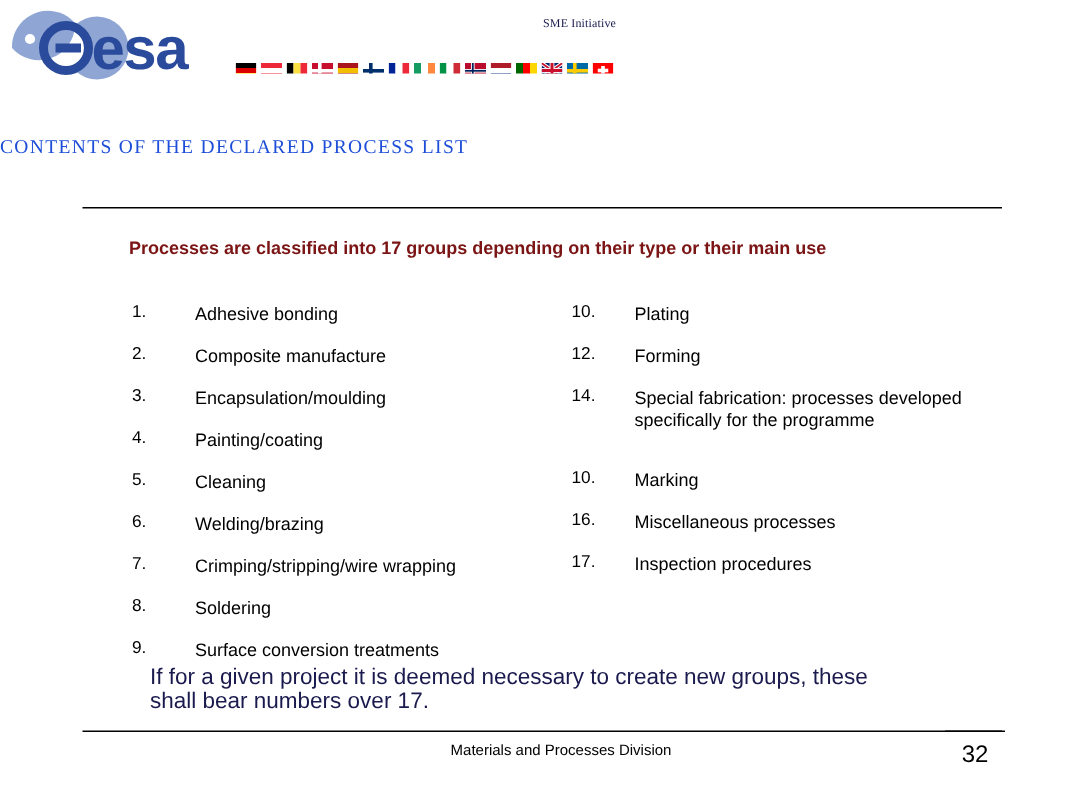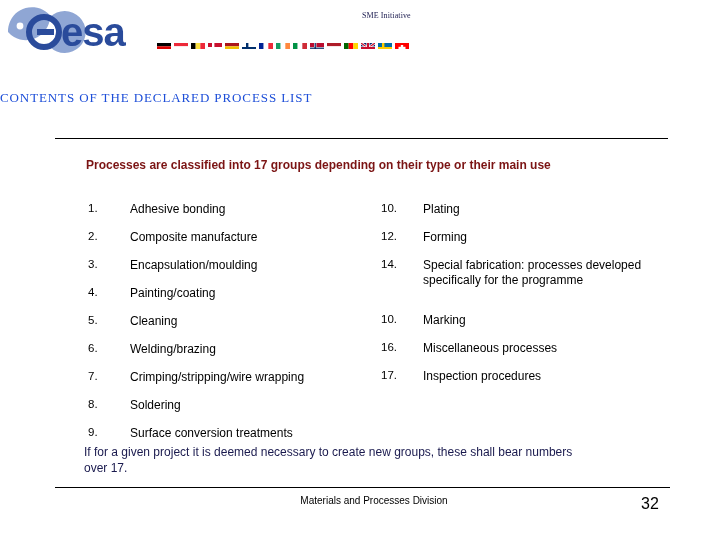--- a/index.html
+++ b/index.html
@@ -68,22 +68,22 @@
     font-size:11.5px;color:#000;
   }
   .item .label{
     font-size:12px;color:#000;
     line-height:15px;
   }
   .item.tall{margin-bottom:25px;}
 
   
   .footnote{
-    position:absolute;left:84px;top:444px;width:500px;
-    font-size:12px;line-height:16px;color:#1a1a4e;
+    position:absolute;left:100px;top:444px;width:500px;
+    font-size:15px;line-height:16px;color:#1a1a4e;
   }
 
   
   .footer{
     position:absolute;left:0;top:495px;width:720px;
     text-align:center;font-size:10px;line-height:12px;color:#000;padding-left:14px;
   }
   .pagenum{
     position:absolute;left:630px;top:495px;width:40px;
     text-align:center;font-size:16px;color:#000;

